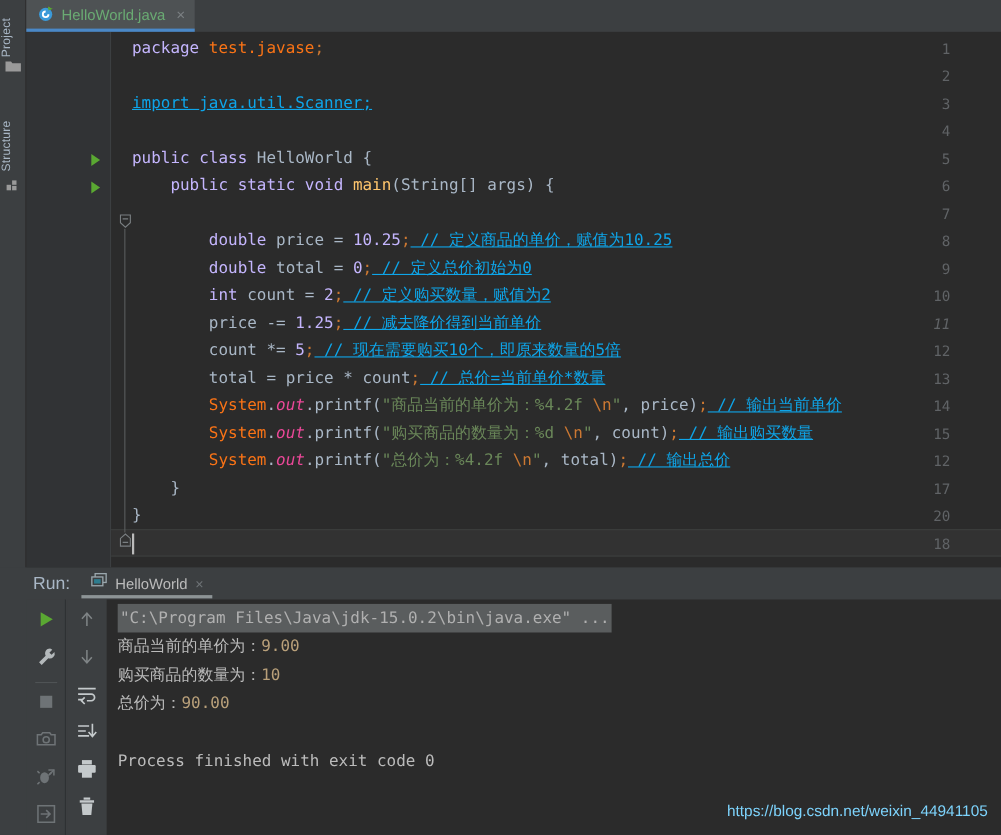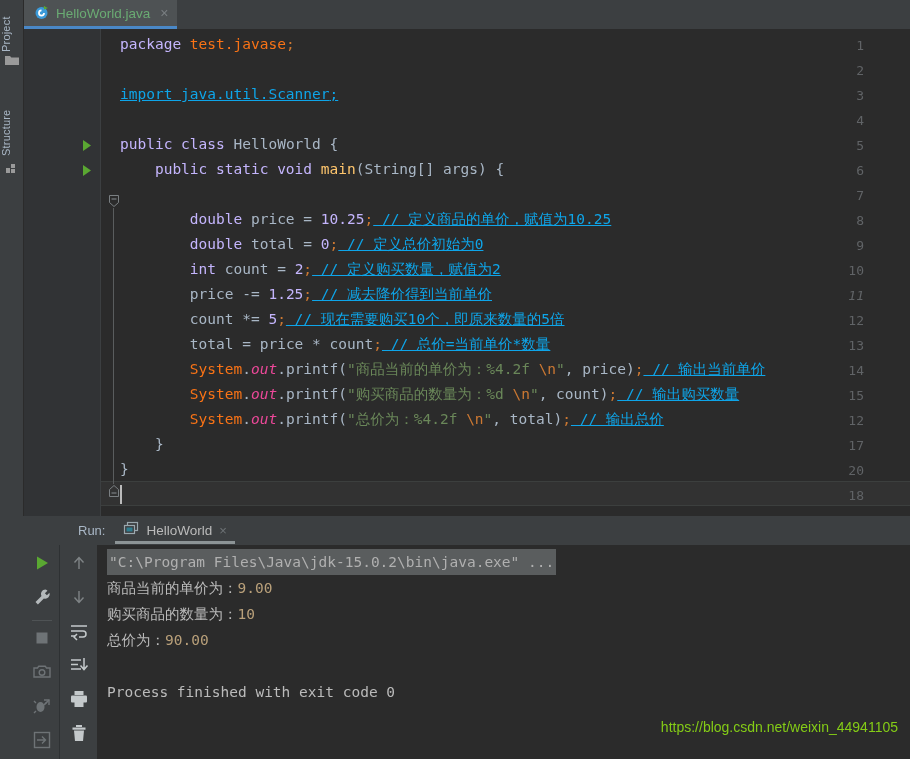--- a/index.html
+++ b/index.html
@@ -103,21 +103,21 @@
   
   .runpanel {
     position: absolute; left: 0; top: 516px; width: 910px; height: 243px;
     background: #3c3f41;
   }
   .run-head {
     position: absolute; left: 24px; top: 0; width: 886px; height: 29px;
     display: flex; align-items: center; gap: 0;
   }
   .run-label {
-    font-size: 13px; color: #a9b7c6; padding: 0 10px 0 6px; margin-left: 48px;
+    font-size: 16px; color: #a9b7c6; padding: 0 10px 0 6px;
   }
   .run-tab {
     height: 29px; display: flex; align-items: center; gap: 7px;
     padding: 0 8px; position: relative;
   }
   .run-tab::after {
     content: ""; position: absolute; left: 0; right: 0; bottom: 1px;
     height: 3px; background: #8d9496;
   }
   .run-tab-label { font-size: 13.5px; color: #bbbbbb; }
@@ -145,22 +145,22 @@
     font-family: "DejaVu Sans Mono", monospace;
     font-size: 14.5px; line-height: 26px;
     color: #bbbbbb; padding-top: 4px;
     white-space: pre; overflow: hidden;
   }
   .console .cline { padding-left: 10px; height: 26px; }
   .cmdline { display: inline-block; background: #5a5d5e; color: #b0b0b0; padding: 0 2px; }
   .onum { color: #b9a07a; }
 
   .watermark {
-    position: absolute; right: 12px; bottom: 24px;
-    font-size: 14px; color: #84cc16;
+    position: absolute; right: 12px; bottom: 14px;
+    font-size: 14px; color: #7dd3fc;
     font-family: "Liberation Sans", sans-serif;
   }
 </style>
 </head>
 <body>
 
 <div class="app">
 
   <div class="left-strip">
     <div class="vert-btn project">

